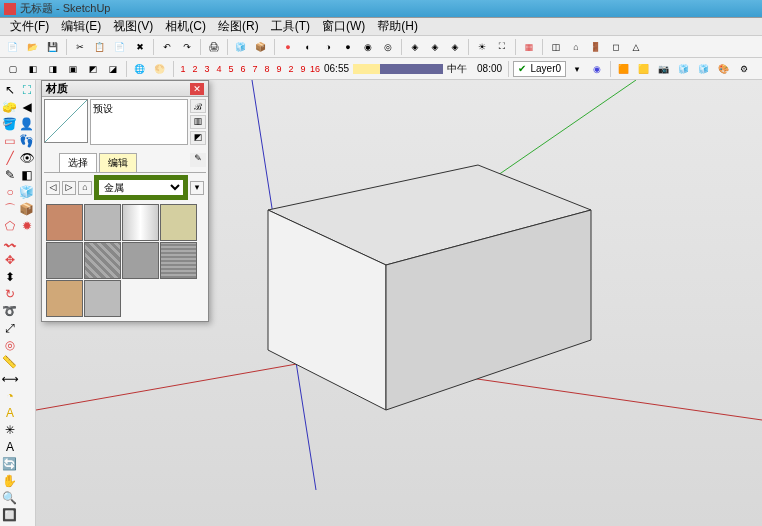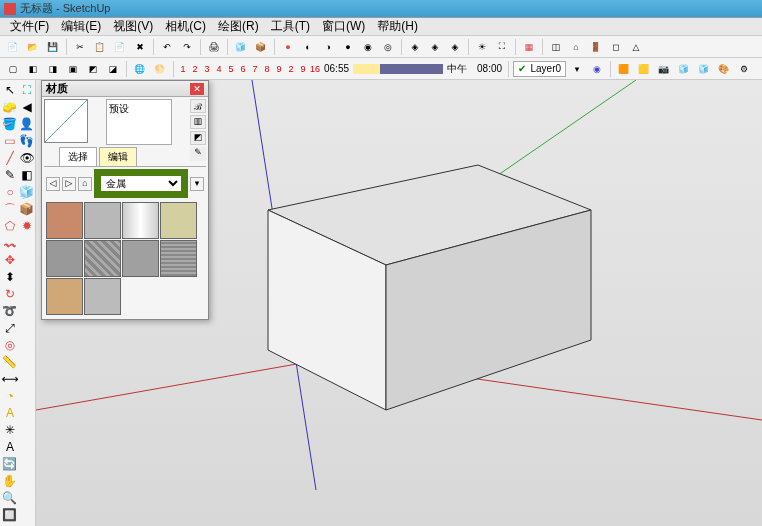--- a/index.html
+++ b/index.html
@@ -26,31 +26,31 @@
 .ltool { width: 16px; height: 16px; display: inline-flex; align-items: center; justify-content: center; cursor: pointer; font-size: 12px; }
 
 .viewport { flex: 1; position: relative; background: linear-gradient(#e8e8e8, #d8d8d8); overflow: hidden; }
 .viewport svg { width: 100%; height: 100%; }
 
 .materials-panel { position: absolute; top: 0; left: 5px; width: 168px; background: #f5f5f5; border: 1px solid #888; box-shadow: 2px 2px 6px rgba(0,0,0,0.3); font-size: 11px; }
 .panel-header { height: 16px; background: linear-gradient(#eee, #ddd); border-bottom: 1px solid #aaa; display: flex; align-items: center; padding: 0 4px; justify-content: space-between; }
 .panel-header .mtitle { font-weight: bold; }
 .panel-header .close { width: 14px; height: 12px; background: #d44; color: #fff; text-align: center; font-size: 9px; cursor: pointer; line-height: 12px; }
 .panel-body { padding: 2px; }
-.preview-row { display: flex; gap: 18px; margin-bottom: 2px; }
+.preview-row { display: flex; gap: 2px; margin-bottom: 8px; }
 .preview-swatch { width: 44px; height: 44px; border: 1px solid #888; background: linear-gradient(135deg, #fff 0%, #fff 49%, #6aa 50%, #fff 51%); }
 .preview-name { flex: 1; border: 1px solid #aaa; background: #fff; padding: 2px; font-size: 10px; }
 .preview-tools { display: flex; flex-direction: column; gap: 2px; }
 .ptool { width: 16px; height: 14px; border: 1px solid #ccc; background: #eee; font-size: 9px; text-align: center; cursor: pointer; }
 .tabs { display: flex; border-bottom: 1px solid #aaa; padding-left: 15px; }
 .tab { padding: 2px 8px; font-size: 10px; border: 1px solid #aaa; border-bottom: none; background: #fff; margin-right: 2px; cursor: pointer; }
 .tab.inactive { background: #fef9c3; }
 .nav-row { display: flex; align-items: center; gap: 2px; padding: 2px; }
 .nav-btn { width: 14px; height: 14px; border: 1px solid #aaa; font-size: 9px; text-align: center; cursor: pointer; }
-.category-select { flex: 1; border: 7px solid #4d7c0f; background: #fff; font-size: 10px; padding: 1px; }
+.category-select { flex: 1; border: 5px solid #4d7c0f; background: #fff; font-size: 10px; padding: 1px; }
 .swatch-grid { display: flex; flex-wrap: wrap; gap: 1px; padding: 2px; }
 .swatch { width: 37px; height: 37px; border: 1px solid #666; cursor: pointer; }
 </style>
 </head>
 <body>
 
 <div class="titlebar">
   <span class="app-icon"></span>
   <span>无标题 - SketchUp</span>
 </div>

